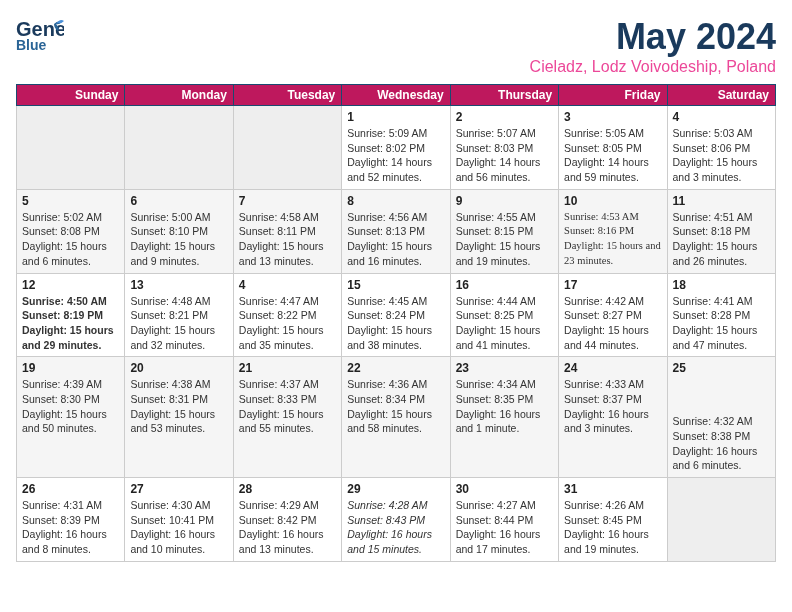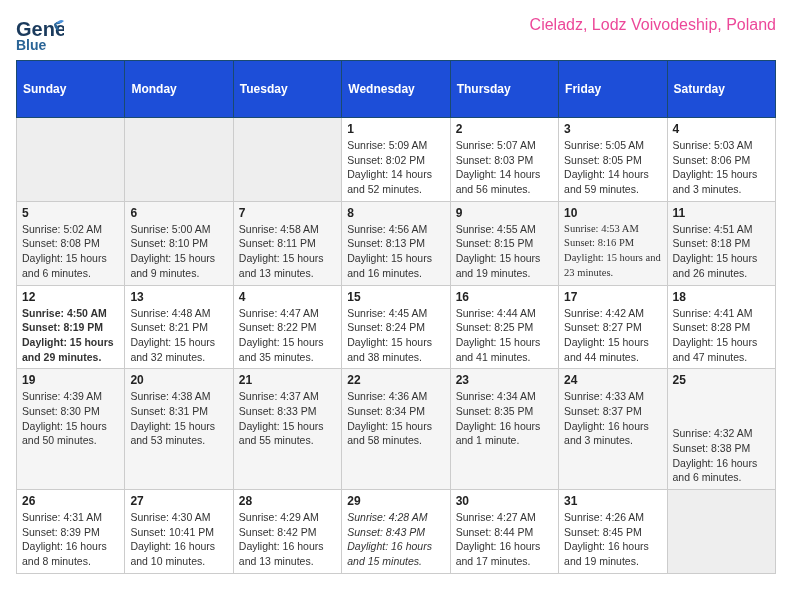--- a/index.html
+++ b/index.html
@@ -32,24 +32,24 @@
     .subtitle {
       font-size: 16px;
       color: #ec4899;
     }
     table {
       width: 100%;
       border-collapse: collapse;
       font-size: 11px;
     }
     thead tr th {
-      background-color: #1d4ed8;
+      background-color: #be185d;
       color: #fff;
-      text-align: left;
-      padding: 21px 6px;
+      text-align: right;
+      padding: 3px 6px;
       font-size: 12px;
       font-weight: bold;
       border: 1px solid #1a4a70;
     }
     tbody tr td {
       border: 1px solid #ccc;
       vertical-align: top;
       padding: 4px 5px;
       width: 14.28%;
       min-height: 80px;
@@ -91,20 +91,21 @@
       <svg width="48" height="36" viewBox="0 0 48 36">
         <text x="0" y="20" font-size="20" font-weight="bold" fill="#1a3a5c" font-family="Arial">General</text>
         <text x="0" y="34" font-size="14" font-weight="bold" fill="#2a6496" font-family="Arial">Blue</text>
 
         <path d="M38 8 Q42 4 46 6 Q43 9 40 8 Q44 12 42 15 Q38 12 38 8Z" fill="#2a6496"></path>
         <path d="M40 8 Q44 2 48 5 Q45 8 42 7Z" fill="#4a90d9"></path>
       </svg>
     </div>
   </div>
   <div class="title-block">
+    <div class="main-title">May 2024</div>
     <div class="subtitle">Cieladz, Lodz Voivodeship, Poland</div>
   </div>
 </div>
 
 <table>
   <thead>
     <tr>
     <th>Sunday</th>
         <th>Monday</th>
         <th>Tuesday</th>

